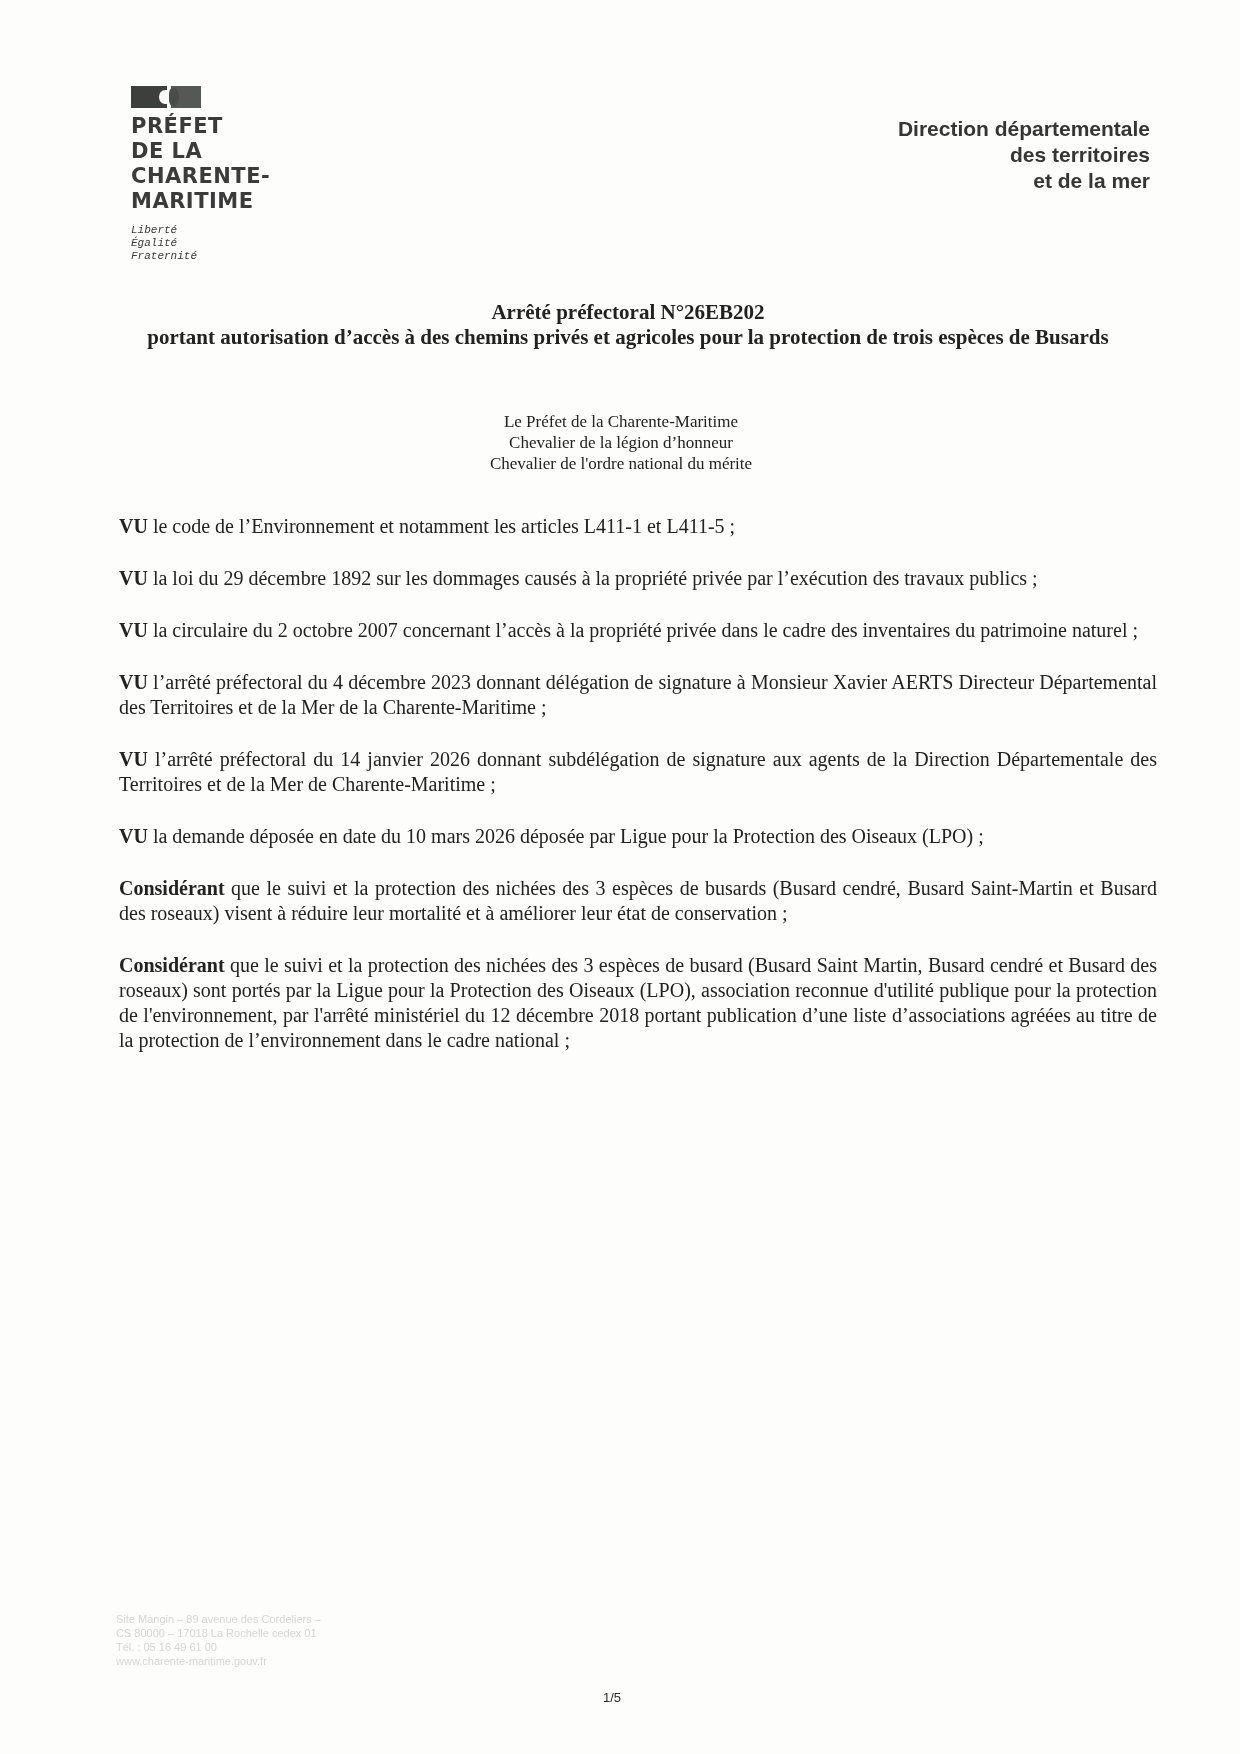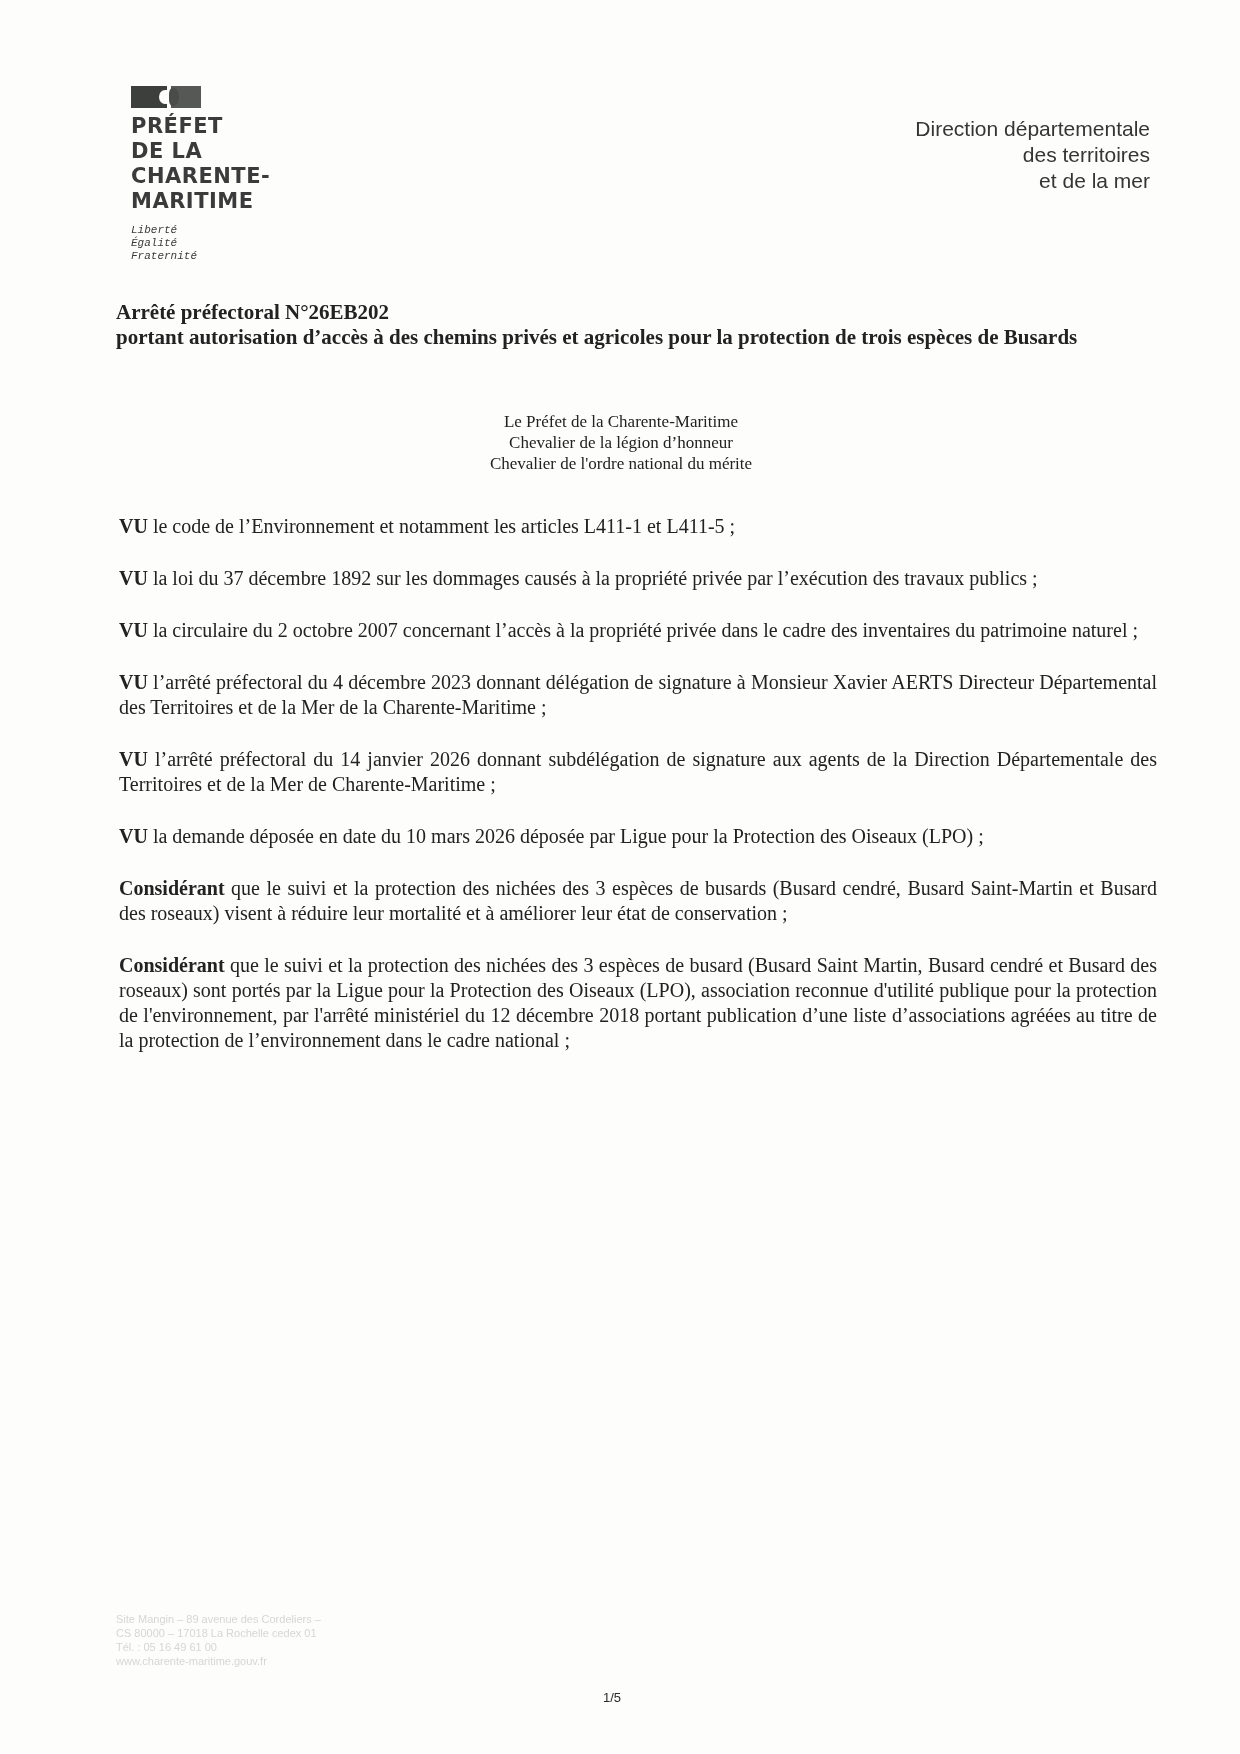--- a/index.html
+++ b/index.html
@@ -43,29 +43,30 @@
     font-size: 11px;
     line-height: 13px;
     color: #3a3a3a;
   }
 
   
   .direction {
     position: absolute; right: 90px; top: 116px;
     text-align: right;
     font-family: "Liberation Sans", sans-serif;
-    font-weight: normal;
+    font-weight: bold;
     font-size: 21px;
     line-height: 26px;
     color: #353535;
   }
 
   
   .title-block {
     position: absolute; left: 100px; right: 100px; top: 300px;
+    text-align: center;
     font-family: "Liberation Serif", serif;
     font-weight: bold;
     font-size: 21px;
     line-height: 25px;
     color: #222;
   }
   .prefet-titles {
     position: absolute; left: 100px; right: 114px; top: 411px;
     text-align: center;
     font-family: "Liberation Serif", serif;
@@ -136,21 +137,21 @@
   </div>
 
   <div class="prefet-titles">
     <div>Le Préfet de la Charente-Maritime</div>
     <div>Chevalier de la légion d’honneur</div>
     <div>Chevalier de l'ordre national du mérite</div>
   </div>
 
   <div class="body">
     <p class="para"><span class="lead">VU</span><span> le code de l’Environnement et notamment les articles L411-1 et L411-5 ;</span></p>
-    <p class="para"><span class="lead">VU</span><span> la loi du 37 décembre 1892 sur les dommages causés à la propriété privée par l’exécution des travaux publics ;</span></p>
+    <p class="para"><span class="lead">VU</span><span> la loi du 29 décembre 1892 sur les dommages causés à la propriété privée par l’exécution des travaux publics ;</span></p>
     <p class="para"><span class="lead">VU</span><span> la circulaire du 2 octobre 2007 concernant l’accès à la propriété privée dans le cadre des inventaires du patrimoine naturel ;</span></p>
     <p class="para"><span class="lead">VU</span><span> l’arrêté préfectoral du 4 décembre 2023 donnant délégation de signature à Monsieur Xavier AERTS Directeur Départemental des Territoires et de la Mer de la Charente-Maritime ;</span></p>
     <p class="para"><span class="lead">VU</span><span> l’arrêté préfectoral du 14 janvier 2026 donnant subdélégation de signature aux agents de la Direction Départementale des Territoires et de la Mer de Charente-Maritime ;</span></p>
     <p class="para"><span class="lead">VU</span><span> la demande déposée en date du 10 mars 2026 déposée par Ligue pour la Protection des Oiseaux (LPO) ;</span></p>
     <p class="para"><span class="lead">Considérant</span><span> que le suivi et la protection des nichées des 3 espèces de busards (Busard cendré, Busard Saint-Martin et Busard des roseaux) visent à réduire leur mortalité et à améliorer leur état de conservation ;</span></p>
     <p class="para"><span class="lead">Considérant</span><span> que le suivi et la protection des nichées des 3 espèces de busard (Busard Saint Martin, Busard cendré et Busard des roseaux) sont portés par la Ligue pour la Protection des Oiseaux (LPO), association reconnue d'utilité publique pour la protection de l'environnement, par l'arrêté ministériel du 12 décembre 2018 portant publication d’une liste d’associations agréées au titre de la protection de l’environnement dans le cadre national ;</span></p>
   </div>
 
   <div class="footer-address">
     <div>Site Mangin – 89 avenue des Cordeliers –</div>

